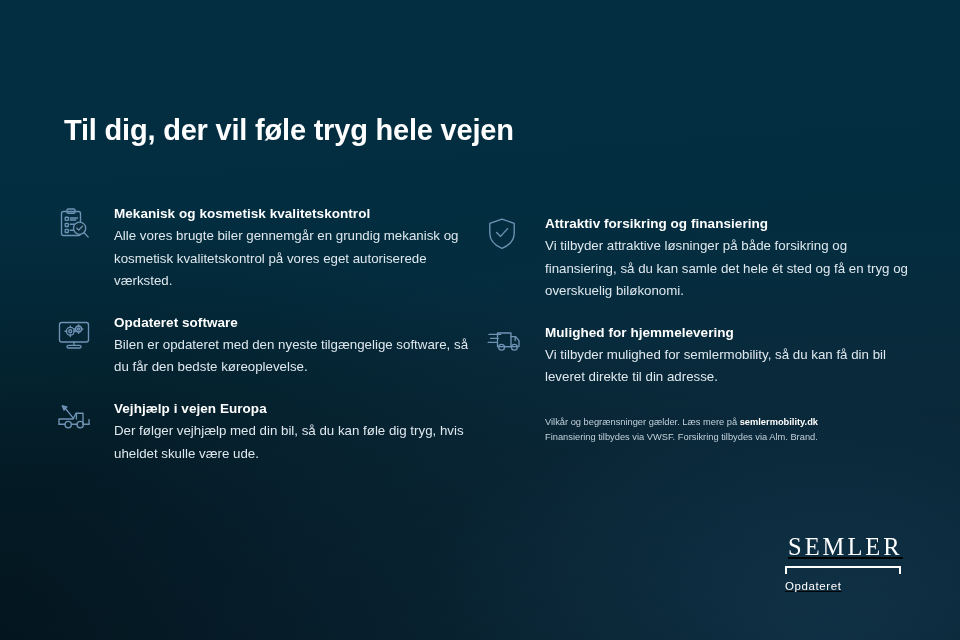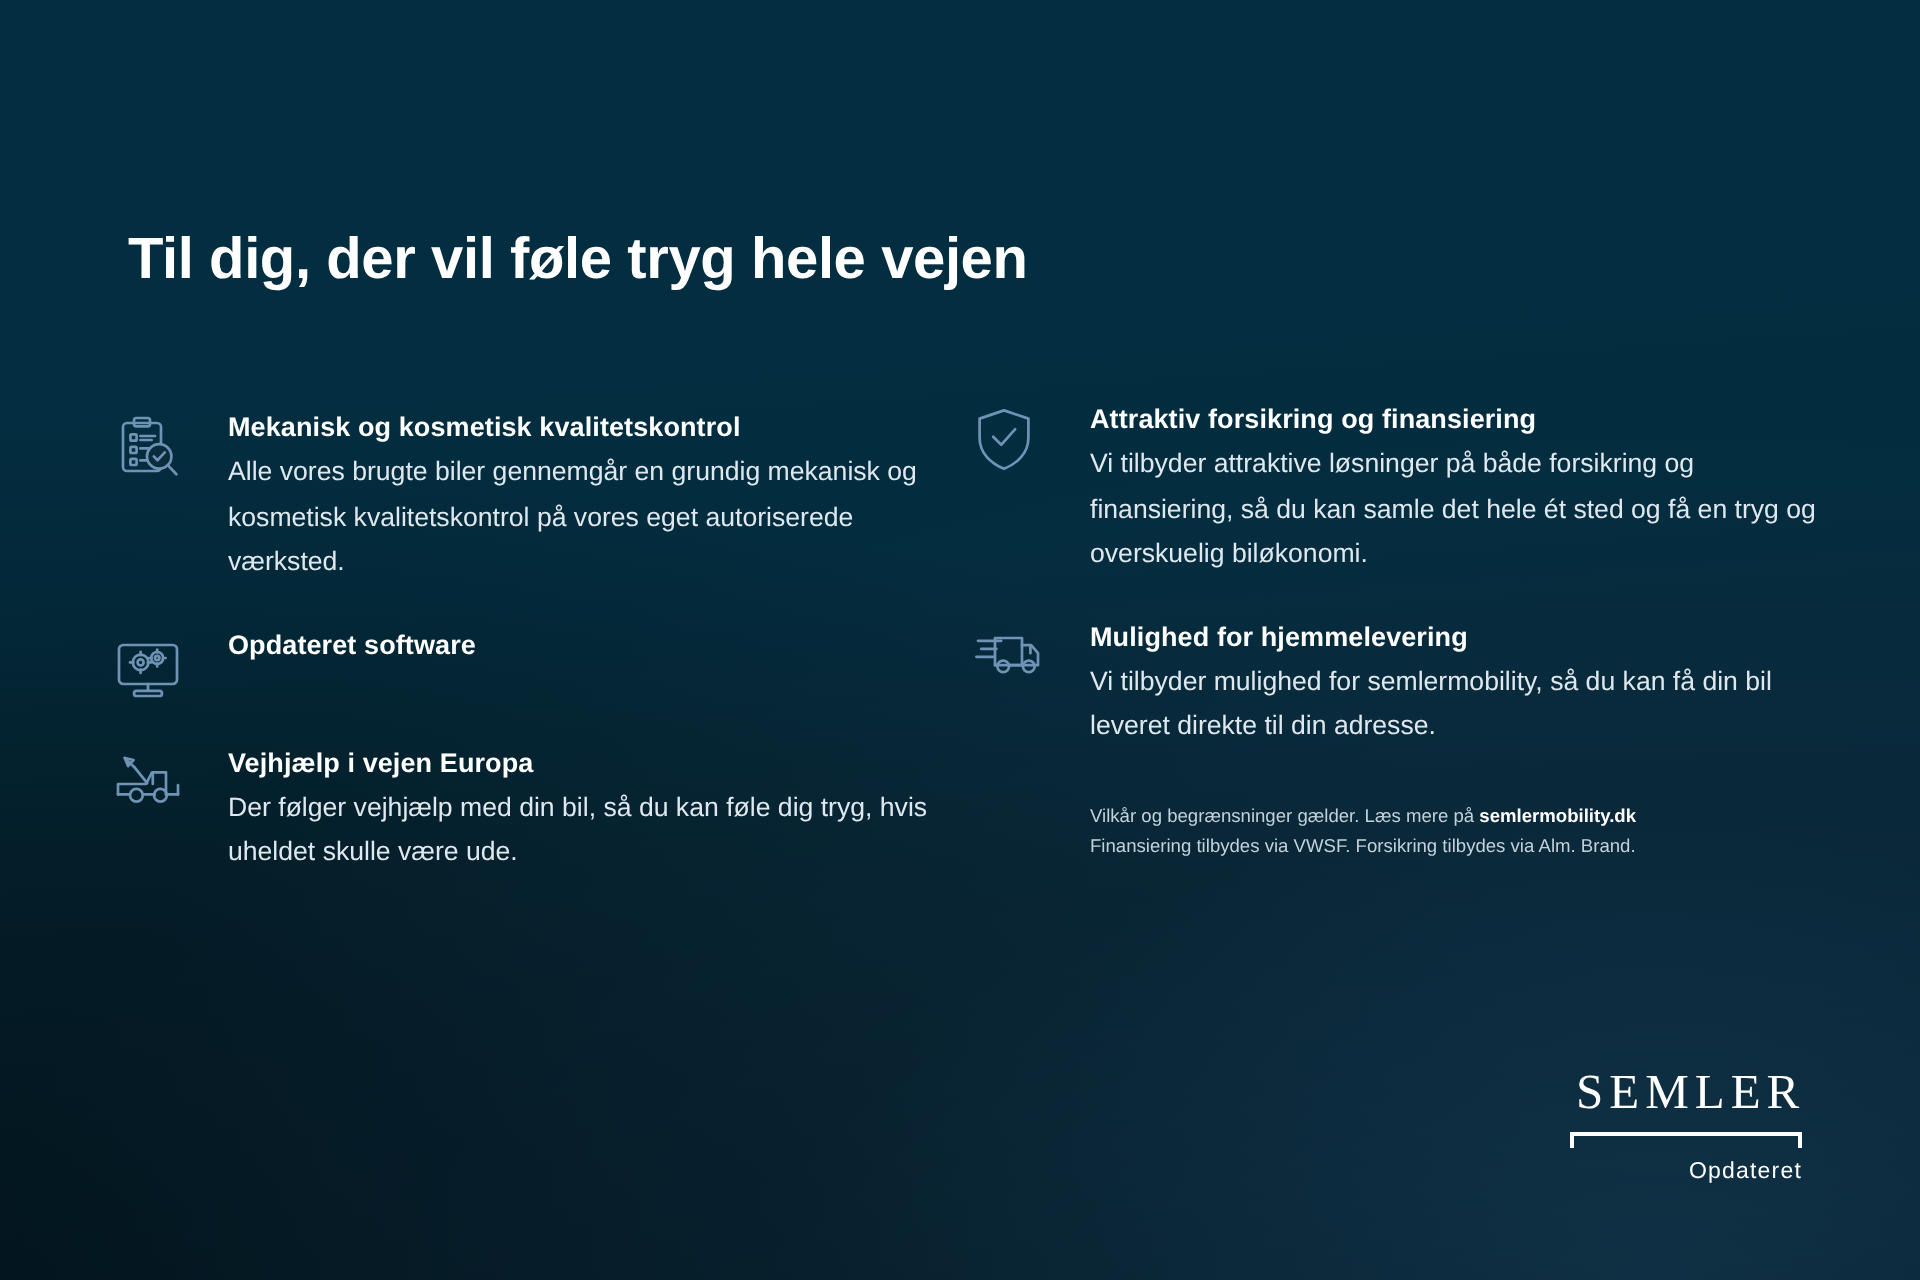--- a/index.html
+++ b/index.html
@@ -31,21 +31,21 @@
     position:absolute;
     left:64px; top:114px;
     font-size:29px;
     font-weight:bold;
     letter-spacing:-0.2px;
     color:#ffffff;
   }
 
   .col { position:absolute; }
   .col-left  { left:56px;  top:205px; width:430px; }
-  .col-right { left:487px; top:201px; width:430px; }
+  .col-right { left:487px; top:215px; width:430px; }
 
   .feature { display:flex; align-items:flex-start; }
   .feature + .feature { margin-top:21px; }
 
   .ficon {
     flex:0 0 auto;
     width:58px;
     padding-top:2px;
     display:flex;
     justify-content:flex-start;
@@ -74,21 +74,22 @@
     font-size:9.3px;
     line-height:1.58;
     color:#c3d1da;
   }
   .finprint b { color:#ffffff; font-weight:bold; }
 
   .logo {
     position:absolute;
     right:59px; bottom:48px;
     width:116px;
-    text-align:right;
+    text-align:left;
+    text-decoration:underline;
   }
   .logo-word {
     font-family:"Liberation Serif", serif;
     font-size:24.5px;
     letter-spacing:3.0px;
     color:#ffffff;
     line-height:1.0;
     text-indent:3px;
   }
   .logo-rule {
@@ -161,20 +162,21 @@
           <line x1="22.6" y1="8.8" x2="22.6" y2="10.2"></line>
           <line x1="22.6" y1="15.8" x2="22.6" y2="17.2"></line>
           <line x1="18.4" y1="13.0" x2="19.8" y2="13.0"></line>
           <line x1="25.4" y1="13.0" x2="26.8" y2="13.0"></line>
           <line x1="18.0" y1="26.0" x2="18.0" y2="29.4"></line>
           <rect x="11.0" y="29.4" width="14" height="2.6" rx="1.3"></rect>
         </svg>
       </div>
       <div class="ftext">
         <div class="fhead">Opdateret software</div>
+        <div class="fbody">Bilen er opdateret med den nyeste tilgængelige software, så du får den bedste køreoplevelse.</div>
       </div>
     </div>
 
     <div class="feature">
       <div class="ficon">
         <svg width="36" height="32" viewBox="0 0 36 32" fill="none" stroke="#6f93b5" stroke-width="1.35" stroke-linecap="round" stroke-linejoin="round">
           <path d="M3.0 22.2 L3.0 17.0 L17.0 17.0 L20.0 11.2 L27.0 11.2 L27.0 22.2"></path>
           <line x1="3.0" y1="22.2" x2="9.0" y2="22.2"></line>
           <line x1="15.4" y1="22.2" x2="21.4" y2="22.2"></line>
           <line x1="27.0" y1="22.2" x2="33.0" y2="22.2"></line>

